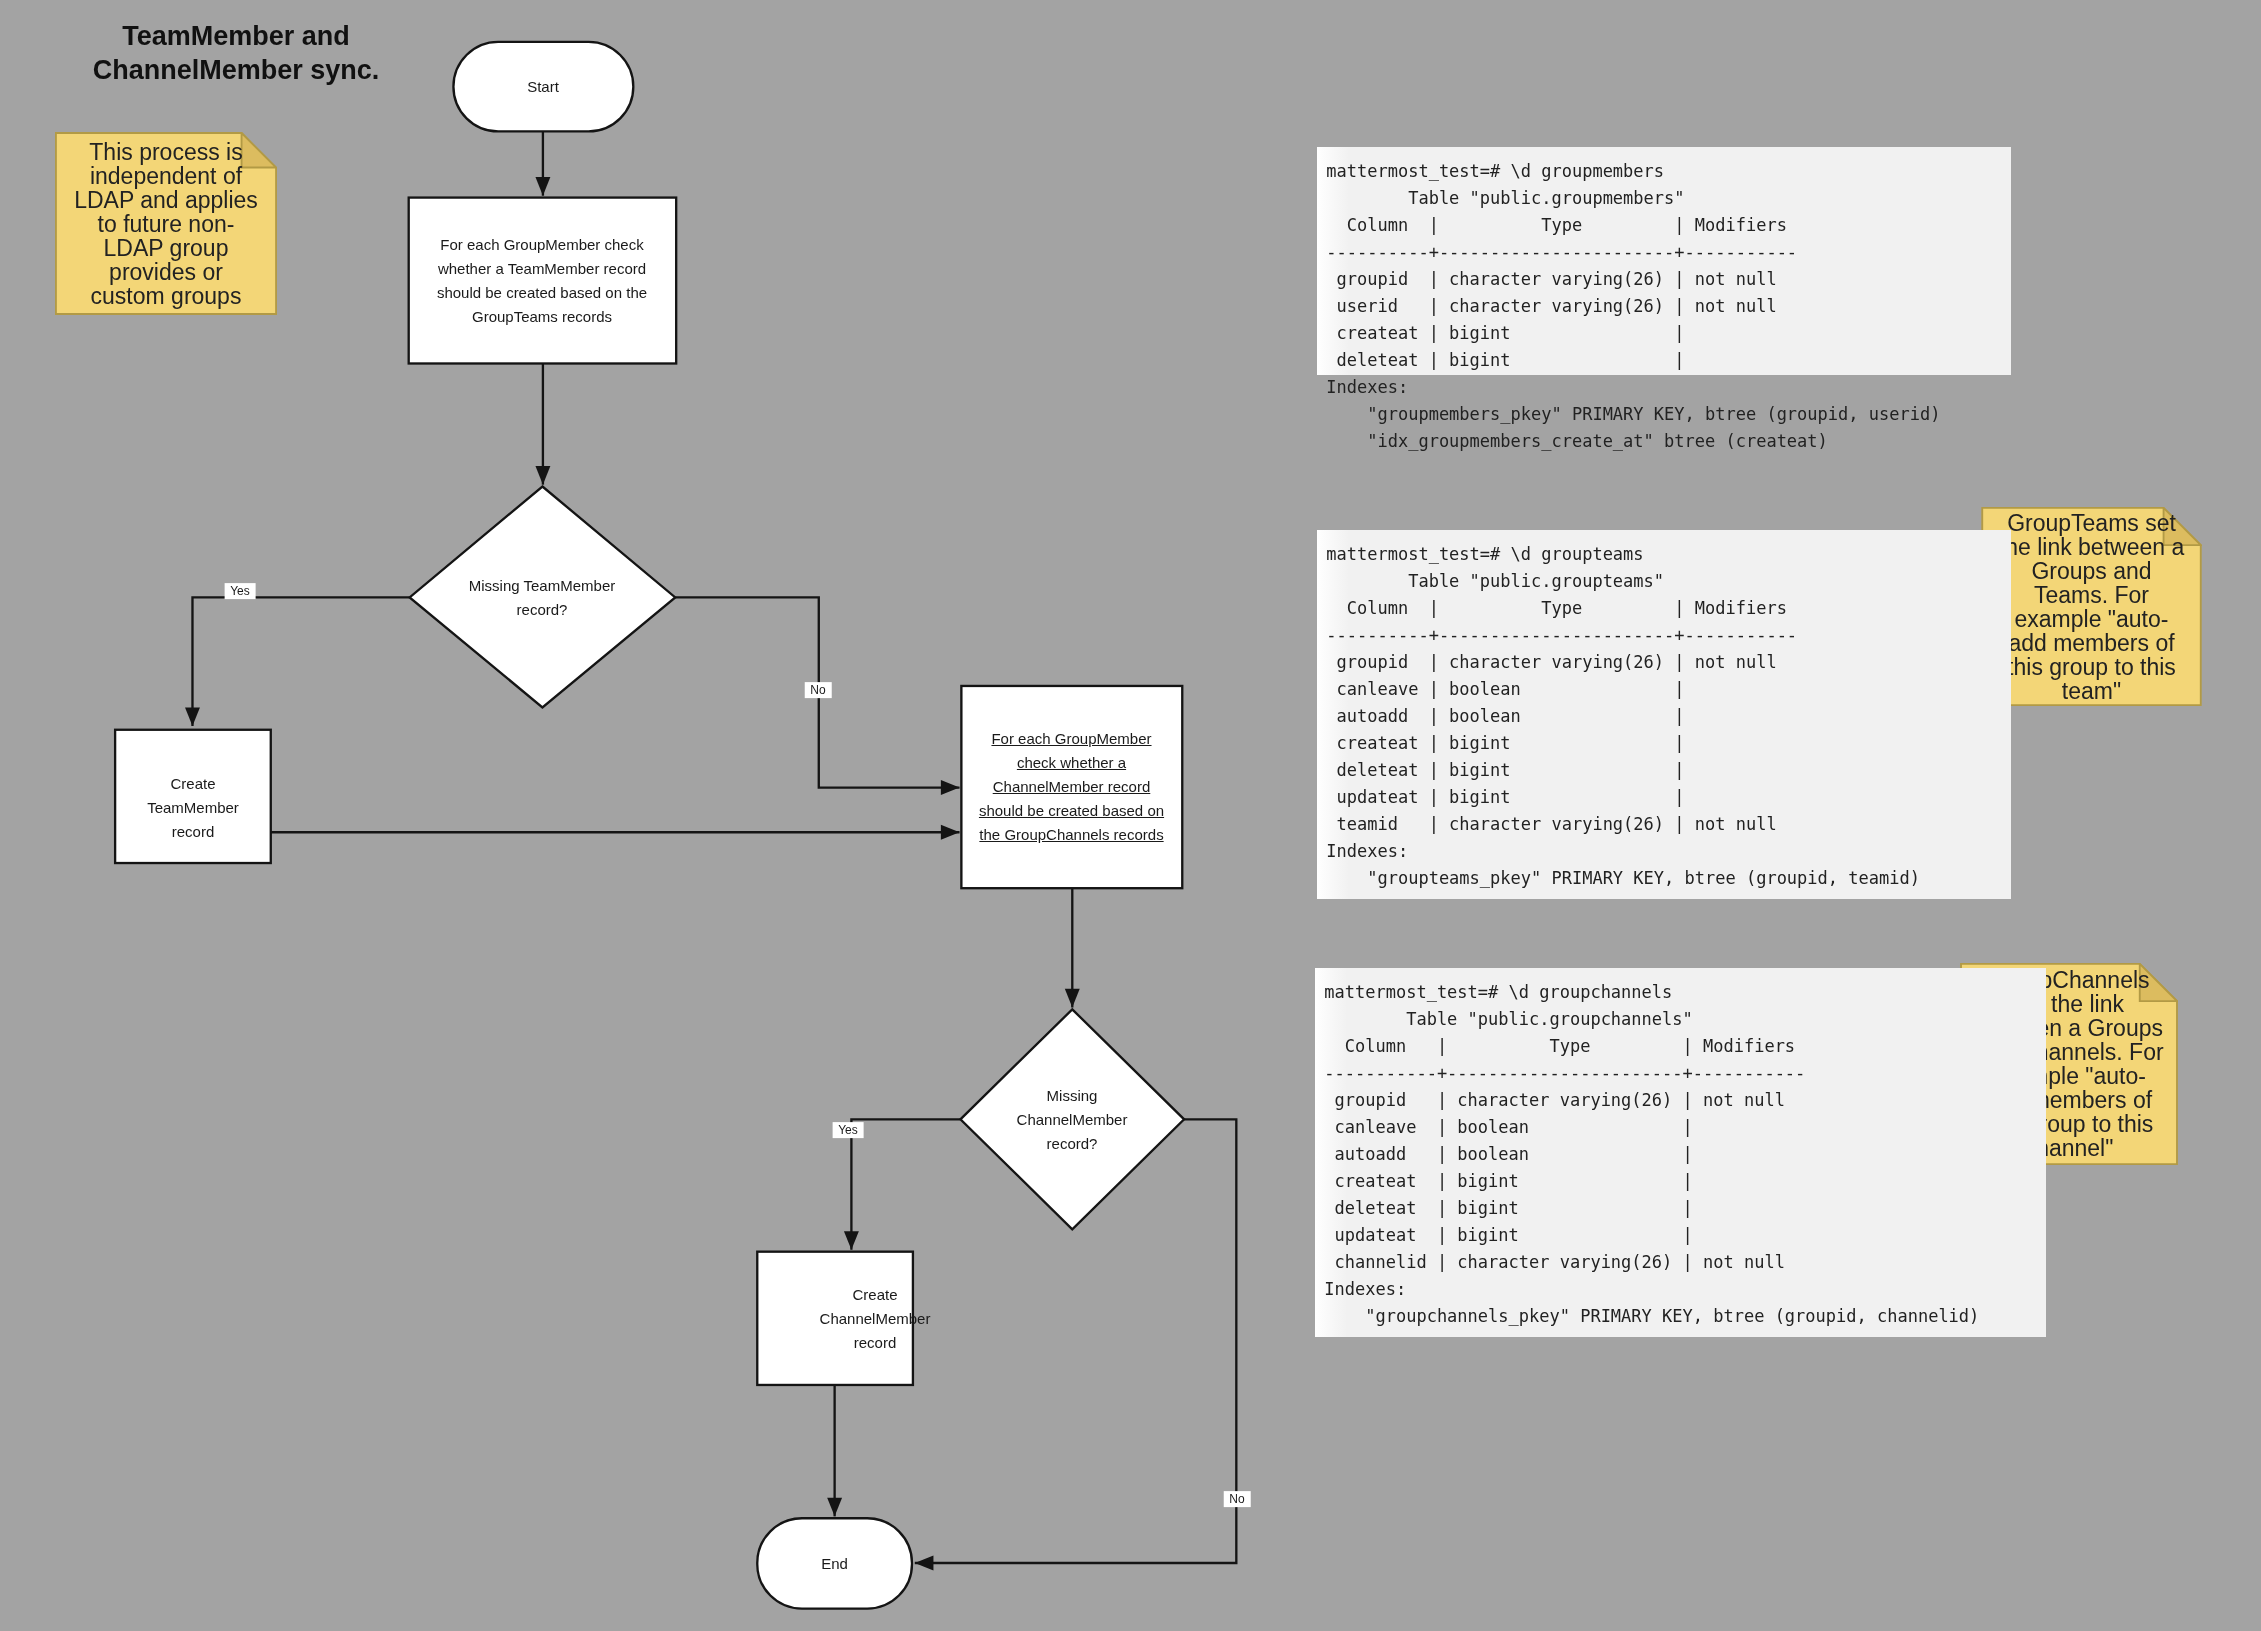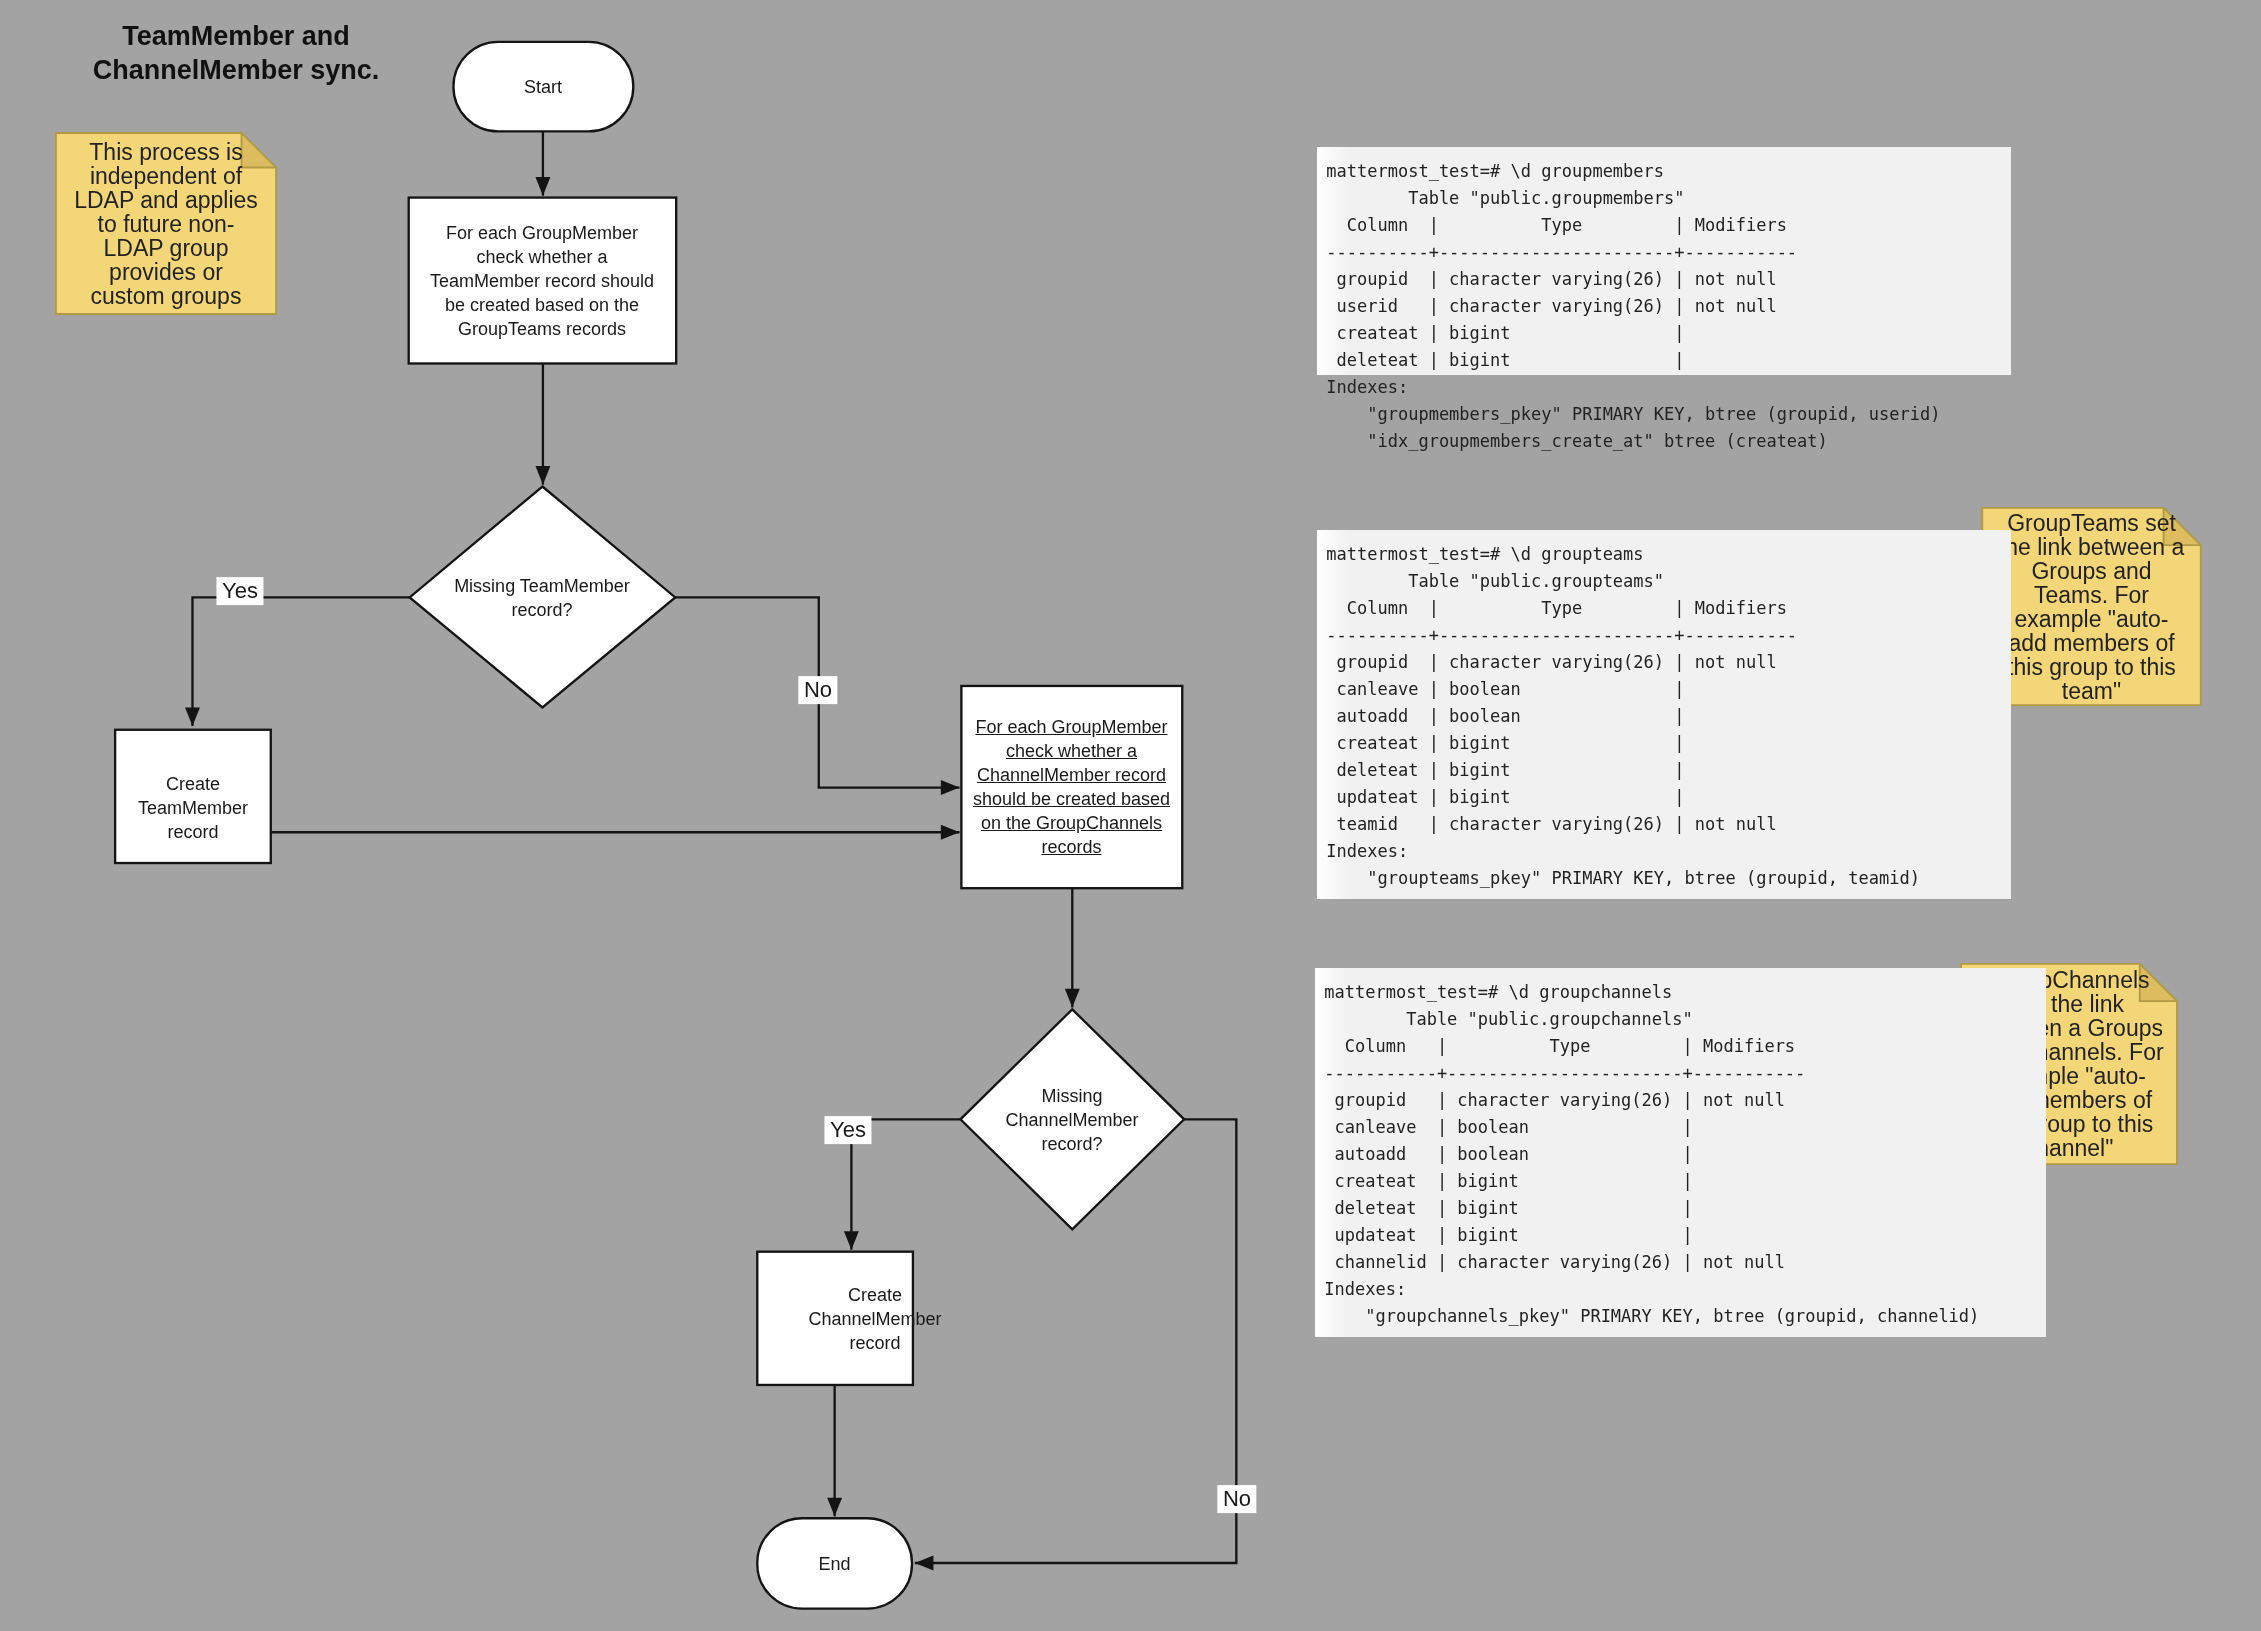--- a/index.html
+++ b/index.html
@@ -1,22 +1,22 @@
 <!DOCTYPE html>
 <html style="font-size:15px"><head>
 <meta charset="utf-8">
 <style>
   html,body{margin:0;padding:0;background:#ffffff;}
   #canvas{position:relative;width:2262px;height:1631px;background:#a3a3a3;overflow:hidden;
           font-family:"Liberation Sans", sans-serif;color:#1a1a1a;}
   .abs{position:absolute;}
   .node-label{position:absolute;display:flex;align-items:center;justify-content:center;
-              text-align:center;font-size:18px;line-height:24px;color:#1a1a1a;}
+              text-align:center;font-size:15px;line-height:24px;color:#1a1a1a;}
   .edge-label{position:absolute;transform:translate(-50%,-50%);background:#ffffff;
-              padding:0.9px 5.6px;font-size:22px;color:#1a1a1a;}
+              padding:0.9px 5.6px;font-size:12px;color:#1a1a1a;}
   .page-title{position:absolute;left:59px;top:18.6px;width:354px;text-align:center;
               font-size:27px;font-weight:bold;line-height:34px;color:#111;}
   .sticky{position:absolute;}
   .sticky .txt{position:absolute;inset:0;display:flex;align-items:center;justify-content:center;
                text-align:center;font-size:23px;line-height:24px;color:#222;}
   .codeblock{position:absolute;background:linear-gradient(90deg,#ffffff 0px,#f1f1f1 32px,#f1f1f1 100%);}
   .codeblock pre{margin:0;padding:11.2px 0 0 9.3px;font-family:"DejaVu Sans Mono", monospace;
                  font-size:17px;line-height:27px;color:#222;white-space:pre;}
   svg{display:block;}
 </style>

